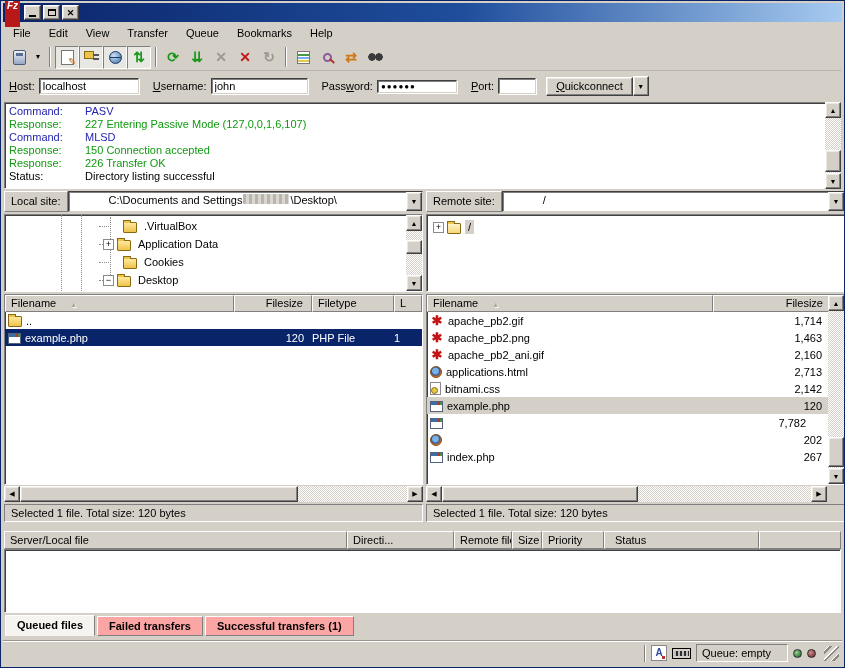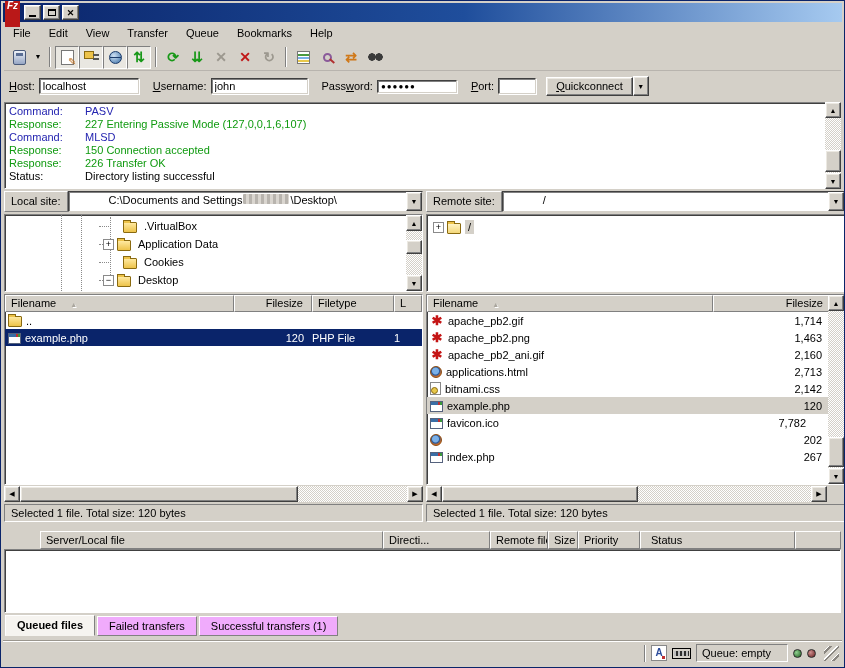--- a/index.html
+++ b/index.html
@@ -136,26 +136,26 @@
   .fhead .hdr { height:17px; }
   .sort { font-size:7px; color:#aaa69e; margin-left:14px; text-shadow:1px 1px 0 #fff; }
   .frow { display:flex; align-items:center; height:17px; padding-left:3px; white-space:nowrap; }
   .frow .c { overflow:hidden; white-space:nowrap; }
   .num { text-align:right; padding-right:8px; }
   .sel-navy { background:#0a246a; color:#fff; }
   .pstatus { position:absolute; left:0; right:0; top:313px; height:18px; padding:2px 6px;
              background:#d4d0c8; border:1px solid; border-color:#808080 #fff #fff #808080; white-space:nowrap; }
 
   
-  .qhead { position:absolute; top:530px; left:3px; right:3px; height:16px; display:flex;margin-left:36px; }
+  .qhead { position:absolute; top:530px; left:3px; right:3px; height:16px; display:flex; }
   .qhead .hdr { height:18px; padding-top:2px; }
   .qbody { position:absolute; top:548px; left:3px; right:3px; height:64px; }
   .tabs { position:absolute; top:614px; left:4px; height:21px; display:flex; align-items:flex-end; gap:2px; }
-  .tab { padding:3px 11px; background:#f0abfc; border:1px solid; border-color:#fff #808080 #808080 #fff;
-         white-space:nowrap; }
+  .tab { padding:3px 11px; background:#fca5a5; border:1px solid; border-color:#fff #808080 #808080 #fff;
+         white-space:nowrap;font-weight:bold; }
   .tab.active { background:#f6f4f0; font-weight:bold; border-bottom-color:#f6f4f0; padding-bottom:4px; }
 
   
   .statusbar { position:absolute; left:2px; right:2px; bottom:2px; height:25px;
                border-top:1px solid #9a968e; box-shadow:inset 0 1px 0 #fff;
                display:flex; align-items:center; justify-content:flex-end; gap:5px; padding:0 3px; }
   .sdiv { width:2px; height:17px; border-left:1px solid #808080; border-right:1px solid #fff; }
   .chipA { width:16px; height:16px; background:#fff; border:1px solid #888; font-size:10px;
            font-weight:bold; color:#2a4a9a; text-align:center; line-height:14px; position:relative; }
   .chipA::after { content:""; position:absolute; right:1px; bottom:1px; width:3px; height:3px; background:#c03030; }
@@ -403,21 +403,20 @@
           <span class="c" style="width:266px">bitnami.css</span>
           <span class="c num" style="flex:1;padding-right:22px">2,142</span>
         </div>
       <div class="frow sel-gray">
           <span class="ic ic-win"></span>
           <span class="c" style="width:266px">example.php</span>
           <span class="c num" style="flex:1;padding-right:22px">120</span>
         </div>
       <div class="frow">
           <span class="ic ic-win"></span>
-          <span class="c" style="width:266px">favicon.ico</span>
           <span class="c num" style="flex:1;padding-right:38px">7,782</span>
         </div>
       <div class="frow">
           <span class="ic ic-ff"></span>
           <span class="c num" style="flex:1;padding-right:22px">202</span>
         </div>
       <div class="frow">
           <span class="ic ic-win"></span>
           <span class="c" style="width:266px">index.php</span>
           <span class="c num" style="flex:1;padding-right:22px">267</span>

